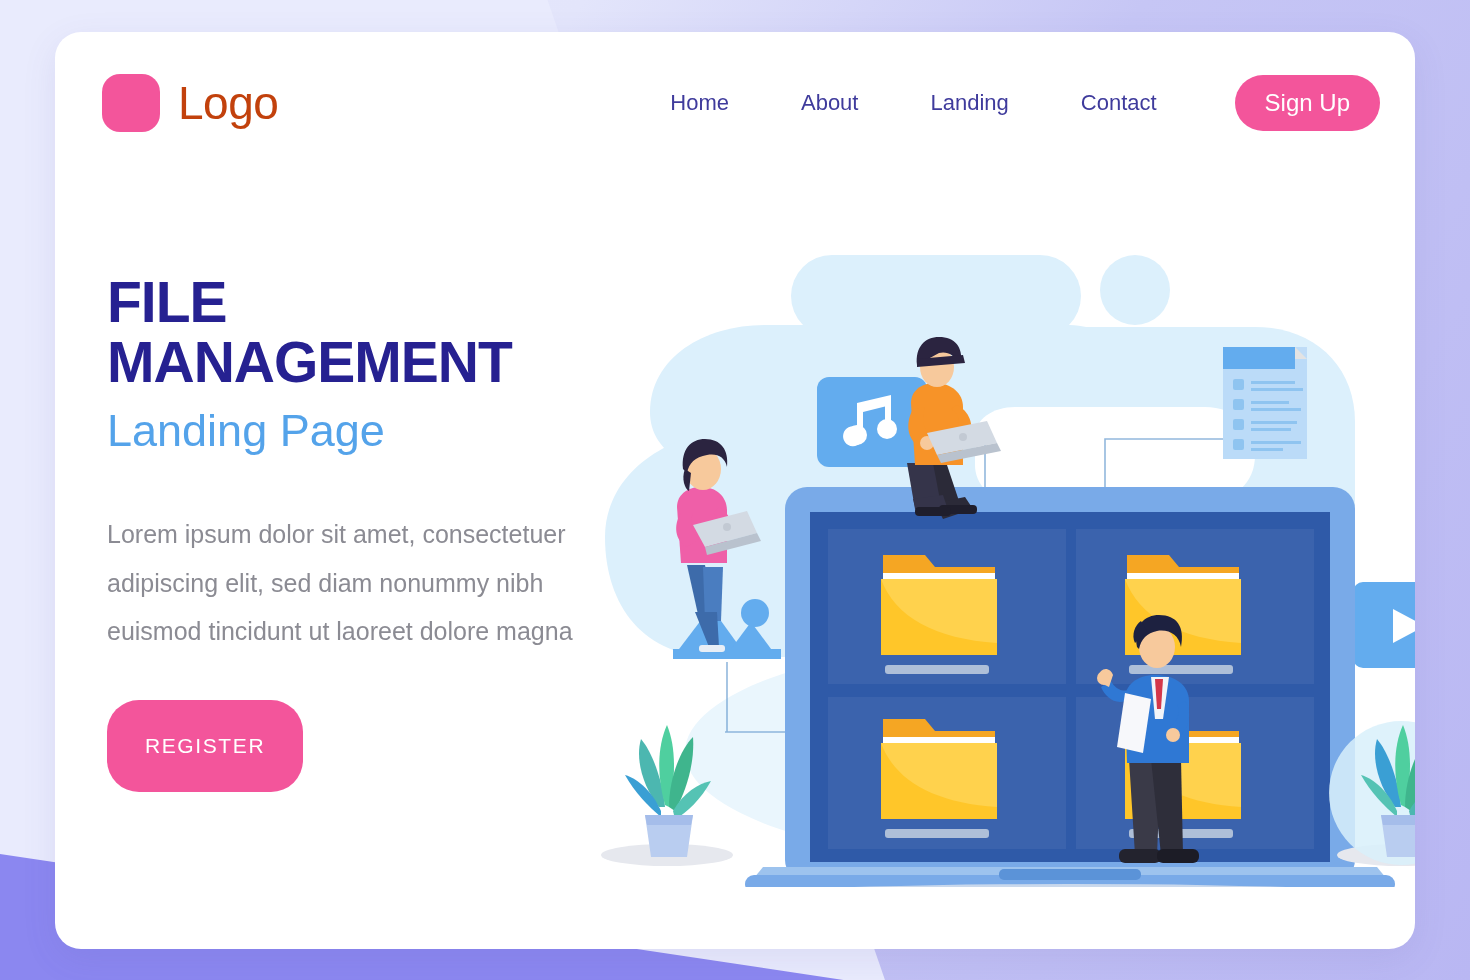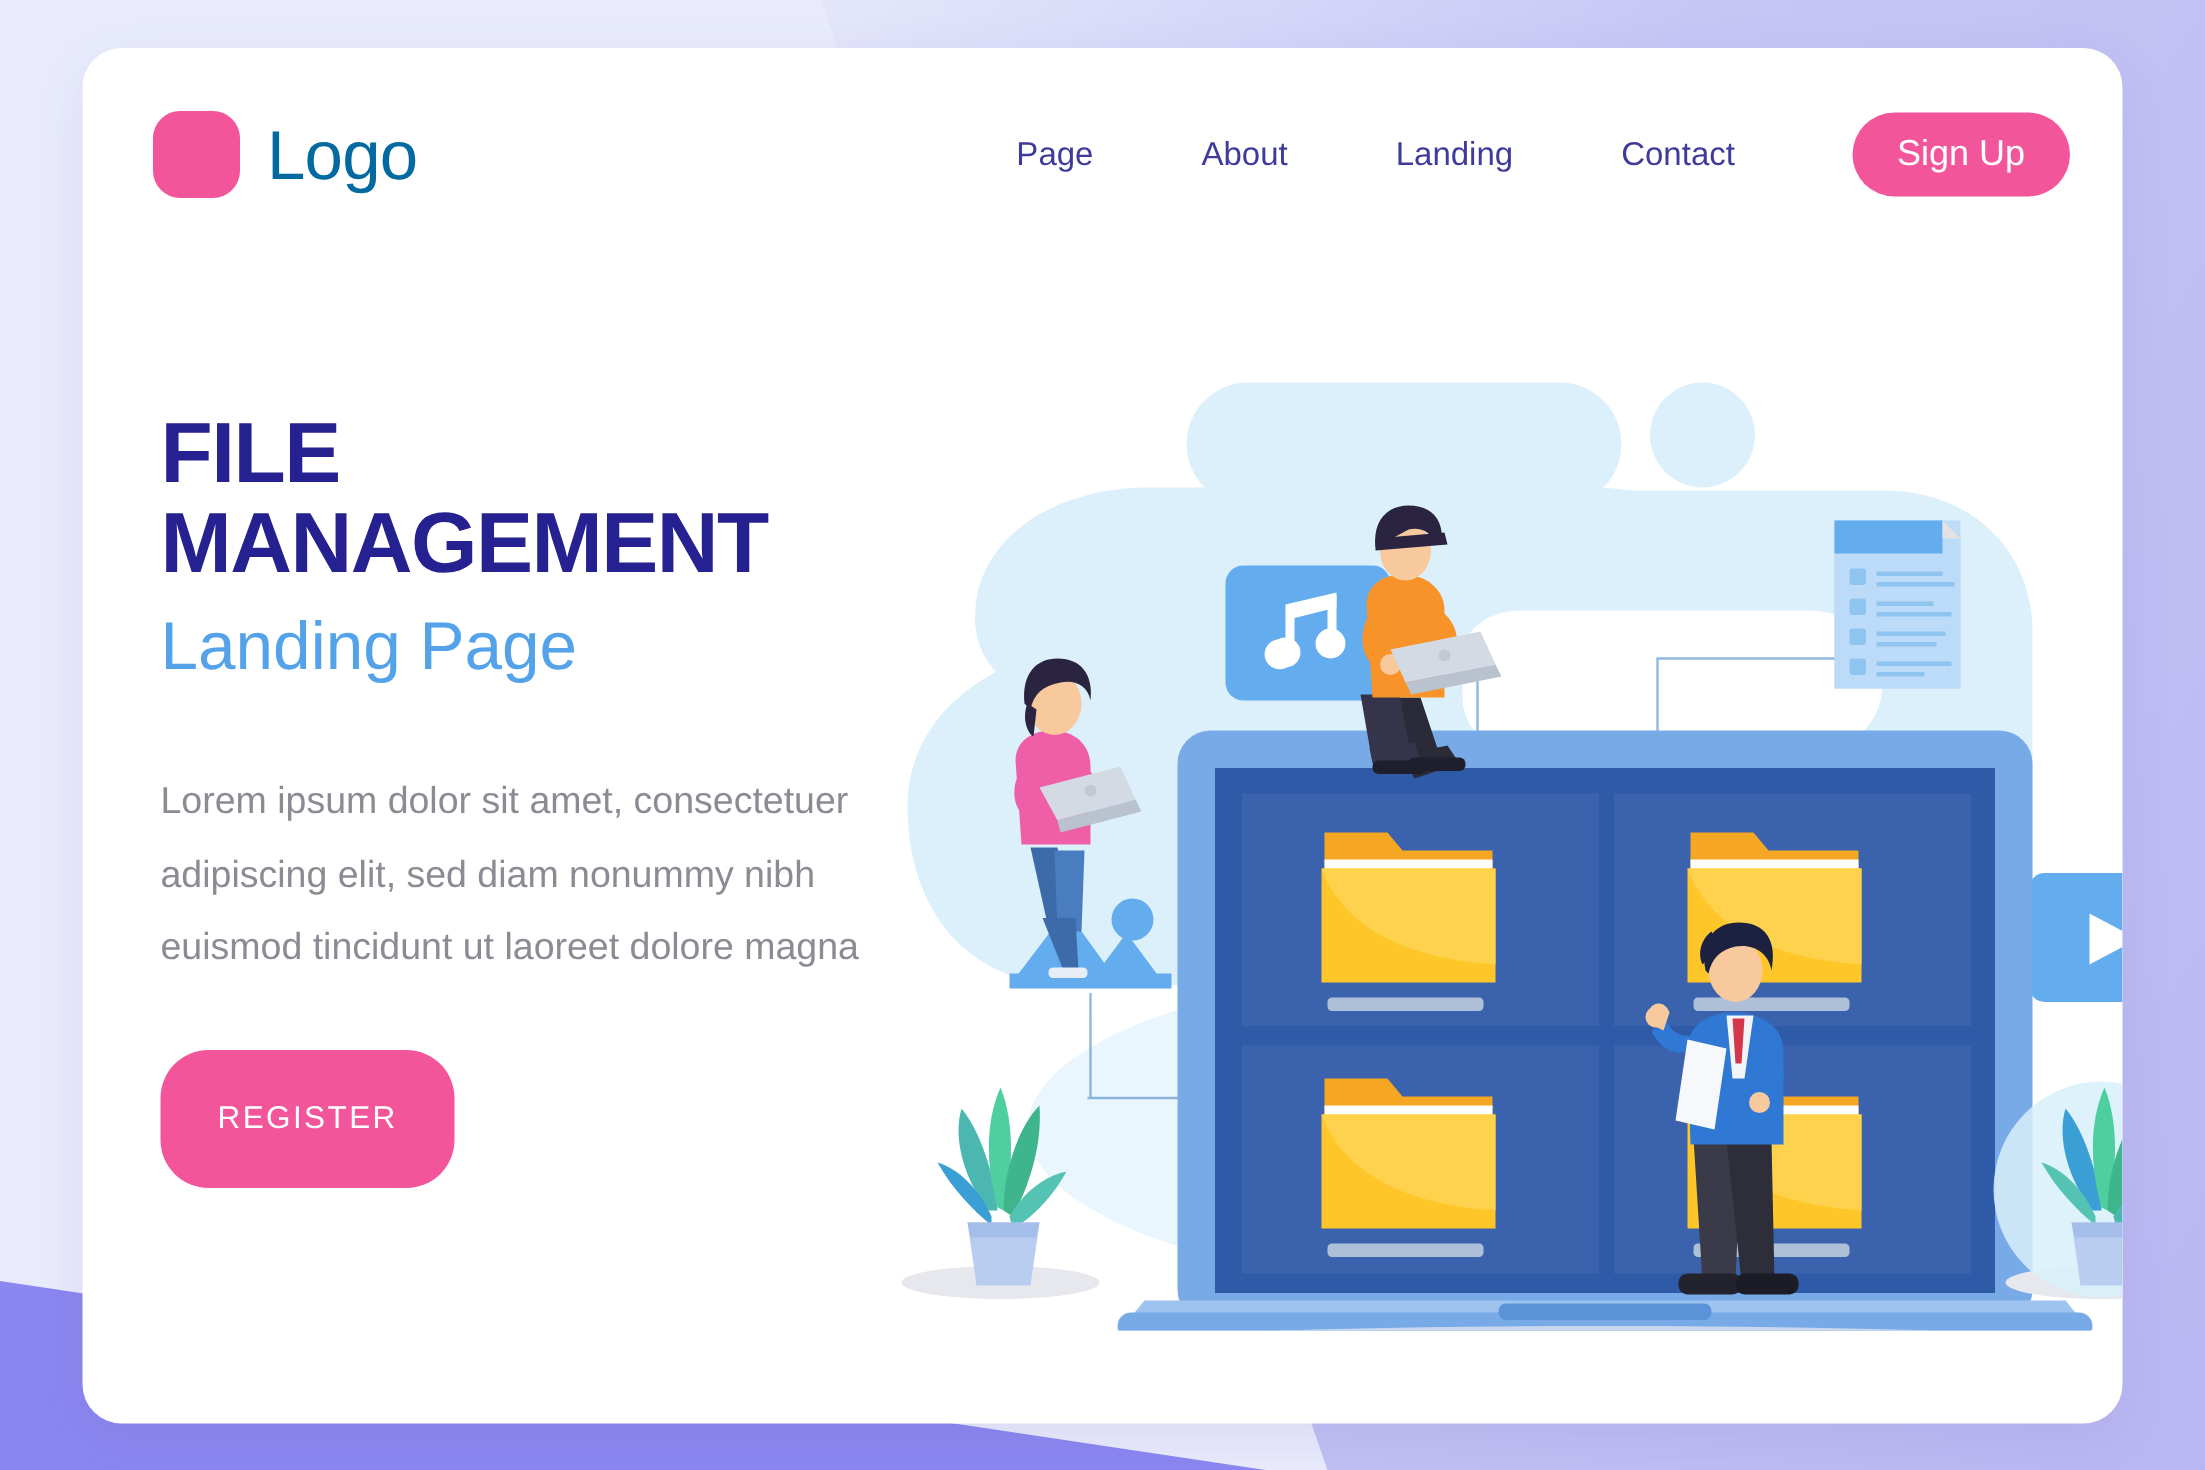--- a/index.html
+++ b/index.html
@@ -51,21 +51,21 @@
     display: flex; align-items: center;
   }
   .brand { display: flex; align-items: center; gap: 18px; margin-left: 47px; }
   .logo-mark {
     width: 58px; height: 58px;
     background: #f3559b;
     border-radius: 18px;
   }
   .brand-name {
     font-size: 46px;
-    color: #0369a1;
+    color: #c2410c;
     font-weight: 400;
     letter-spacing: -0.5px;
   }
   .nav-links {
     display: flex; align-items: center;
     margin-left: auto; margin-right: 35px;
     gap: 0;
   }
   .nav-link {
     font-size: 22px;
@@ -142,21 +142,21 @@
   <div class="bg-band"></div>
 
   <div class="card">
 
     <div class="navbar">
       <div class="brand">
         <div class="logo-mark"></div>
         <div class="brand-name">Logo</div>
       </div>
       <div class="nav-links">
-        <a class="nav-link">Page</a>
+        <a class="nav-link">Home</a>
         <a class="nav-link">About</a>
         <a class="nav-link">Landing</a>
         <a class="nav-link">Contact</a>
         <button class="signup-btn">Sign Up</button>
       </div>
     </div>
 
     <div class="hero">
       <h1 class="hero-title">FILE MANAGEMENT</h1>
       <div class="hero-sub">Landing Page</div>

